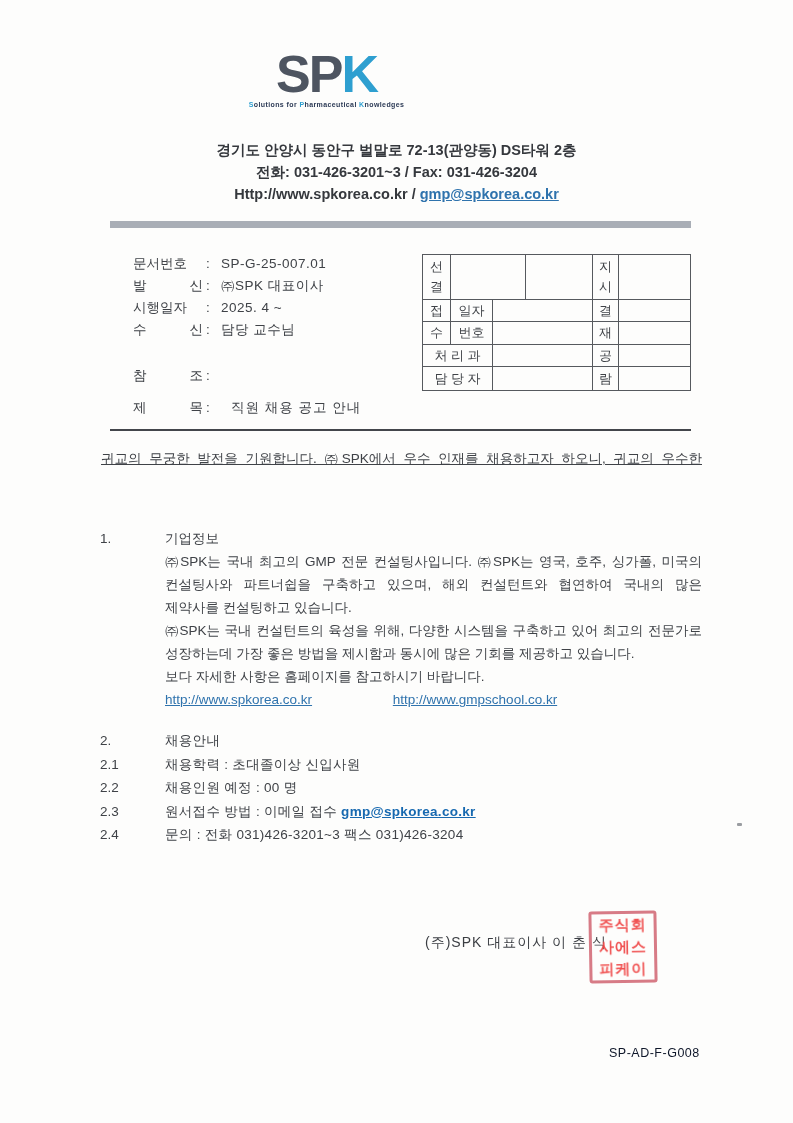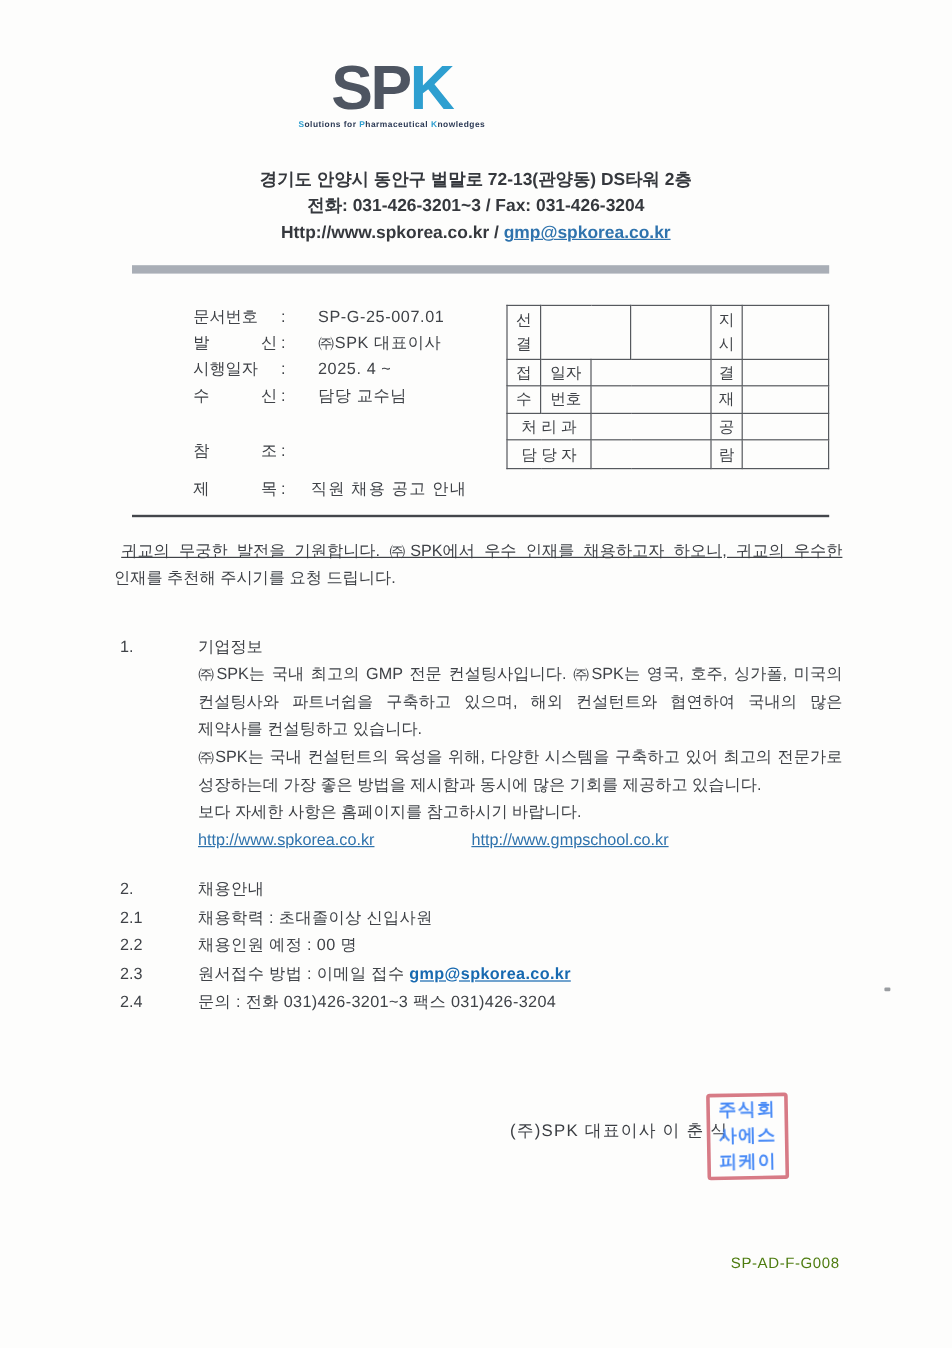--- a/index.html
+++ b/index.html
@@ -24,23 +24,23 @@
   .addr-block{position:absolute;left:0;top:139px;width:793px;text-align:center;
     font-size:14.5px;font-weight:600;color:#35383d;line-height:22px;}
   .addr-block a,.linkish{color:#2f73ad;text-decoration:underline;}
 
   .graybar{position:absolute;left:110px;top:221px;width:581px;height:7px;background:#a9aeb6;}
 
   
   .docinfo{position:absolute;left:133px;top:253px;font-size:13.5px;color:#3f4247;}
   .docinfo .row{height:22px;line-height:22px;white-space:nowrap;}
   .docinfo .row.gap{margin-top:24px;}
-  .dlabel{display:inline-block;width:70px;text-align:justify;text-align-last:justify;vertical-align:top;margin-left:28px;}
+  .dlabel{display:inline-block;width:70px;text-align:justify;text-align-last:justify;vertical-align:top;}
   .dcolon{display:inline-block;width:10px;text-align:center;}
-  .dvalue{display:inline-block;margin-left:24px;letter-spacing:.5px;}
+  .dvalue{display:inline-block;margin-left:8px;letter-spacing:.5px;}
 
   
   .approval{position:absolute;left:422px;top:254px;border-collapse:collapse;table-layout:fixed;}
   .approval td{border:1px solid #56595e;font-size:13px;color:#3f4247;text-align:center;
     vertical-align:middle;padding:0;overflow:hidden;}
   .approval td.twoline{white-space:pre-line;line-height:20px;}
   .approval td.empty{background:transparent;}
 
   
   .subject{position:absolute;left:133px;top:399px;font-size:13.5px;white-space:nowrap;}
@@ -65,24 +65,24 @@
   .section2 .row{display:flex;}
   .section2 .txt{letter-spacing:.3px;}
 
   
   .signature{position:absolute;left:425px;top:934px;width:170px;font-size:14px;
     letter-spacing:1px;white-space:nowrap;color:#3b3e43;}
   .stamp{position:absolute;left:589px;top:911px;width:62px;height:66px;
     border:3px solid #d4707c;border-radius:3px;
     display:flex;flex-direction:column;justify-content:space-around;align-items:center;
     transform:rotate(-1deg);opacity:.92;}
-  .stamp .sline{color:#3b82f6;font-size:15px;font-weight:bold;letter-spacing:1px;
+  .stamp .sline{color:#ef4444;font-size:15px;font-weight:bold;letter-spacing:1px;
     line-height:16px;filter:blur(.4px);}
 
-  .footer-code{position:absolute;left:609px;top:1046px;font-size:12.5px;color:#4d7c0f;letter-spacing:.5px;}
+  .footer-code{position:absolute;left:609px;top:1046px;font-size:12.5px;color:#0f172a;letter-spacing:.5px;}
   .speck{position:absolute;left:737px;top:823px;width:5px;height:3px;background:#9a9da1;border-radius:1px;}
 </style>
 </head>
 <body>
 
 <div class="page">
 
   <div class="logo-wrap">
     <div class="logo-text"><span>SP</span><span class="accent">K</span></div>
     <div class="logo-tagline"><span class="accent">S</span><span>olutions for </span><span class="accent">P</span><span>harmaceutical </span><span class="accent">K</span><span>nowledges</span></div>
@@ -152,21 +152,20 @@
   </tbody>
     </table>
 
   <div class="subject">
     <span class="dlabel">제 목</span><span class="dcolon">:</span><span class="dvalue">직원 채용 공고 안내</span>
   </div>
   <div class="subject-line"></div>
 
   <div class="para">
     <div class="jl indent">귀교의 무궁한 발전을 기원합니다. ㈜SPK에서 우수 인재를 채용하고자 하오니, 귀교의 우수한</div>
-    <div>인재를 추천해 주시기를 요청 드립니다.</div>
   </div>
 
   <div class="section1">
     <div class="sec-title-row">
       <span class="sec-num">1.</span>
       <span>기업정보</span>
     </div>
     <div class="sec-body">
       <div class="jl">㈜SPK는 국내 최고의 GMP 전문 컨설팅사입니다. ㈜SPK는 영국, 호주, 싱가폴, 미국의</div>
       <div class="jl">컨설팅사와 파트너쉽을 구축하고 있으며, 해외 컨설턴트와 협연하여 국내의 많은</div>

